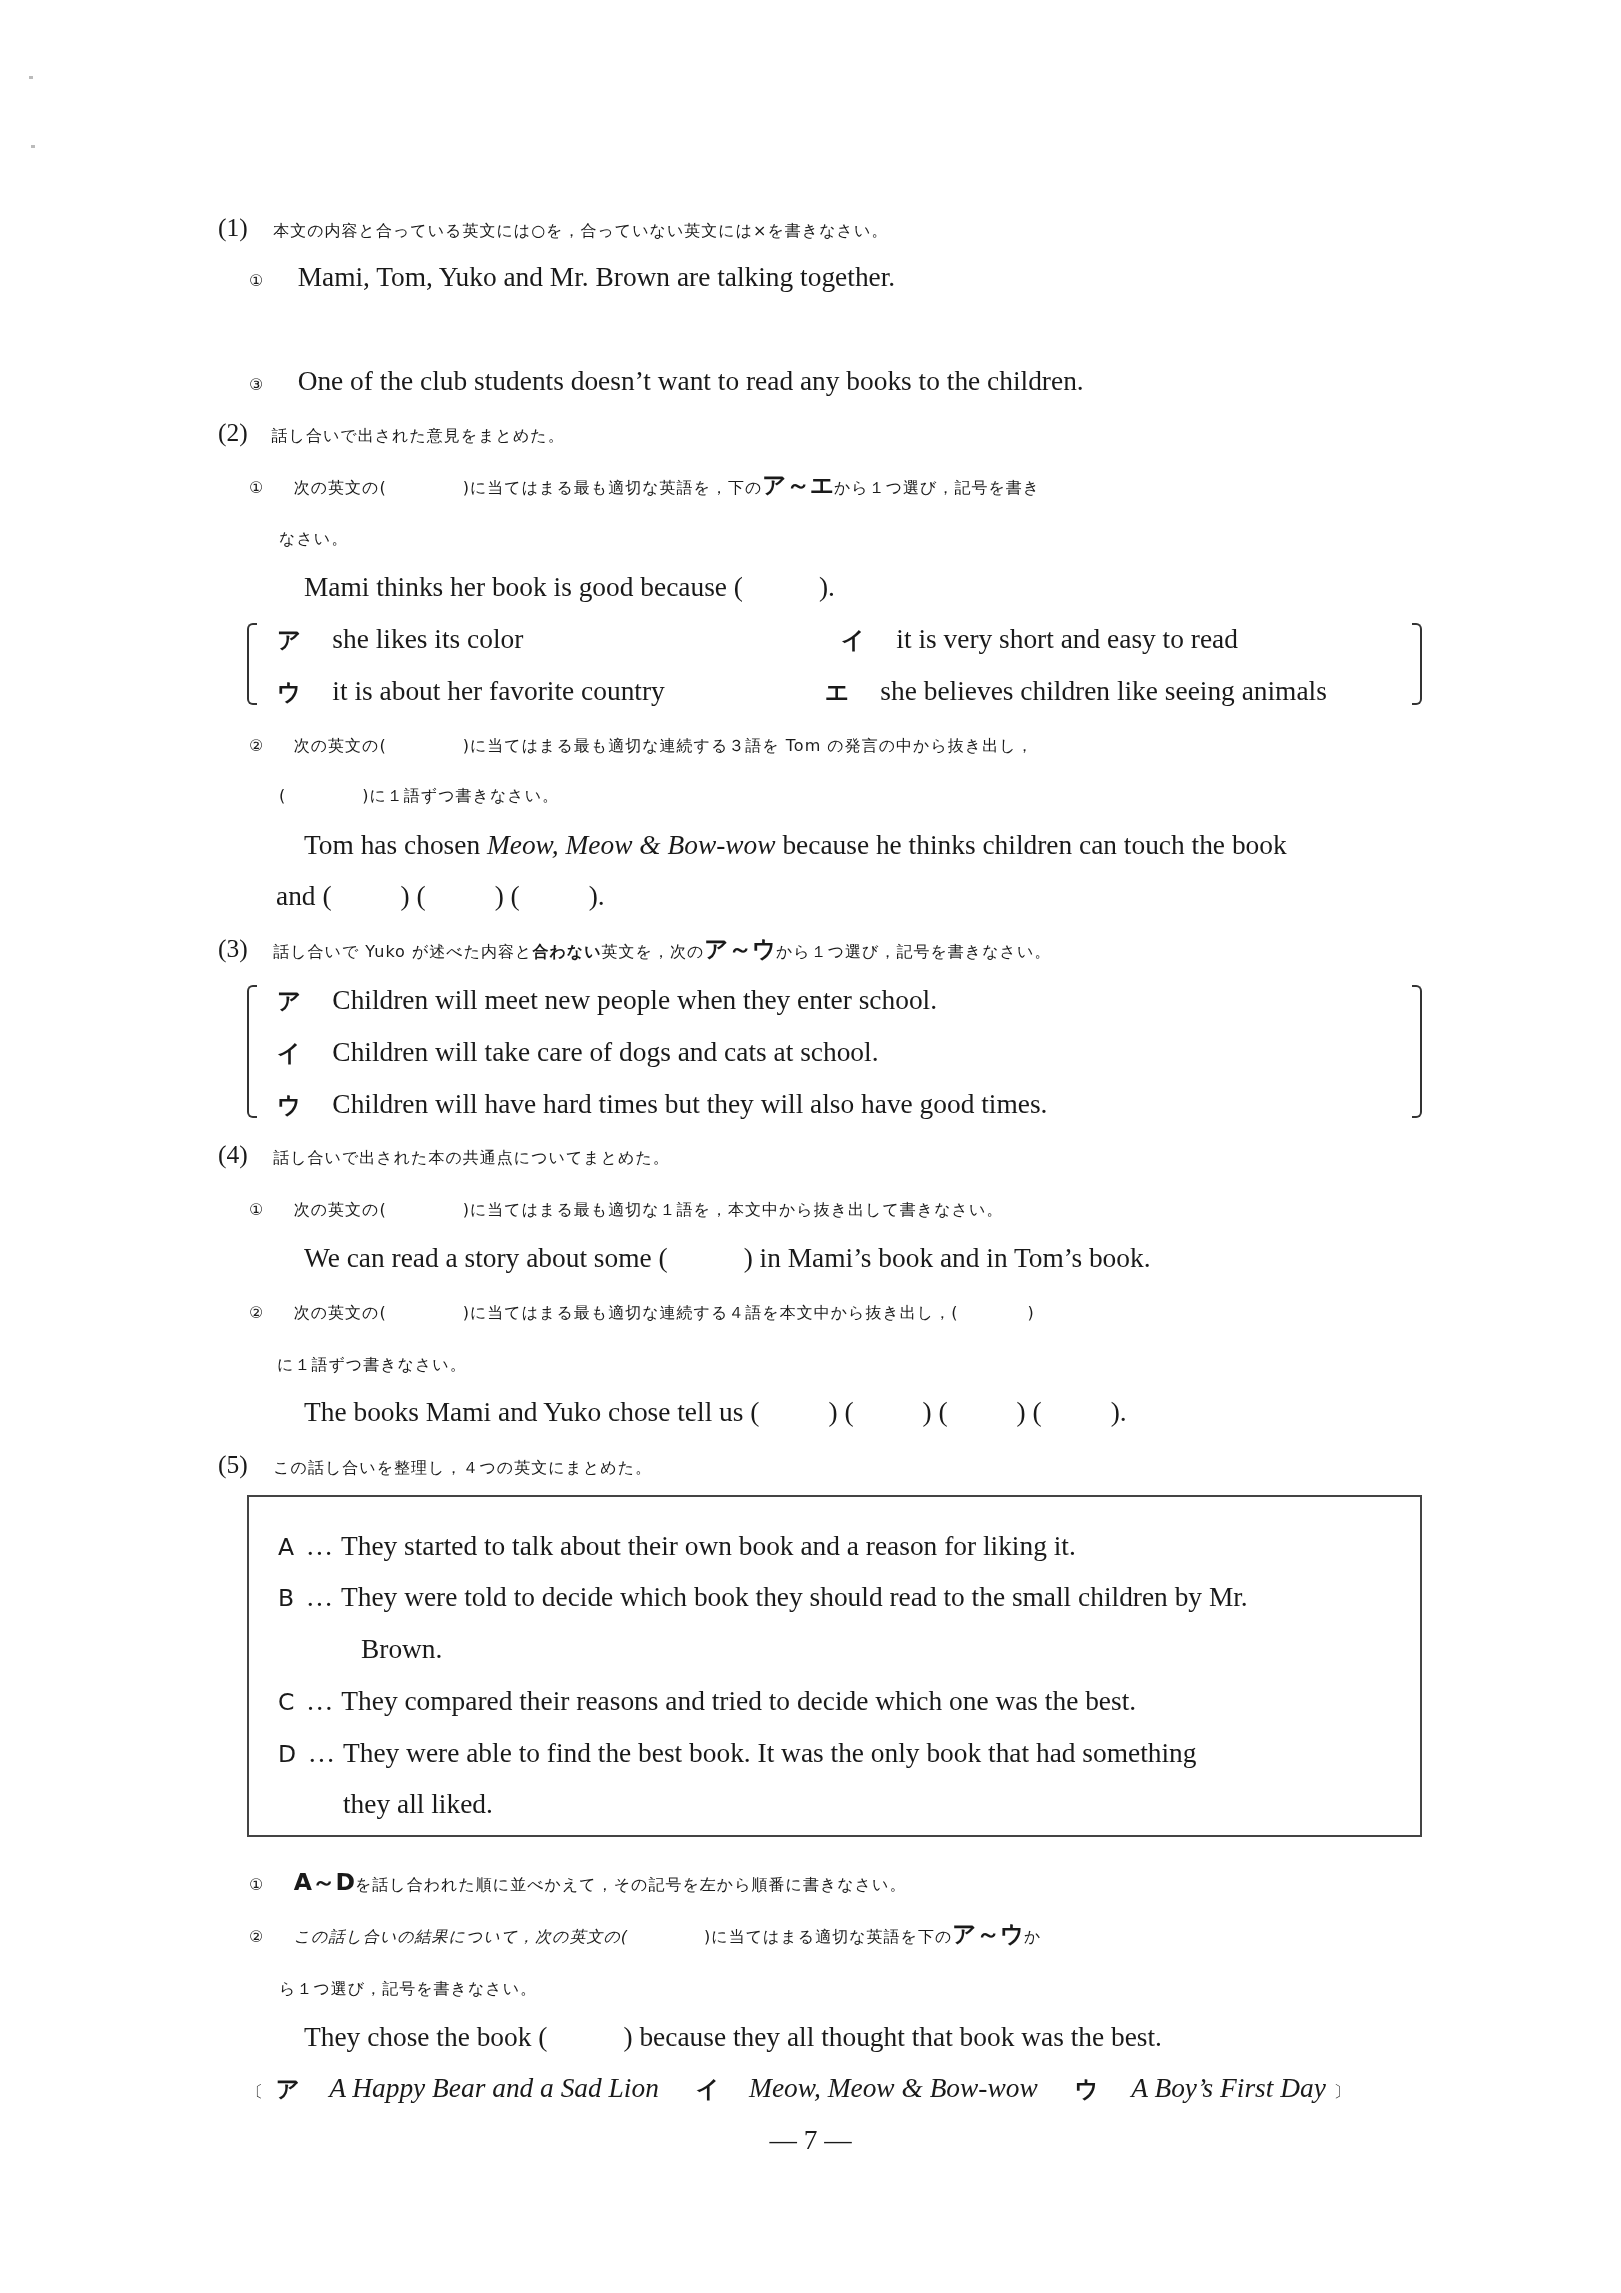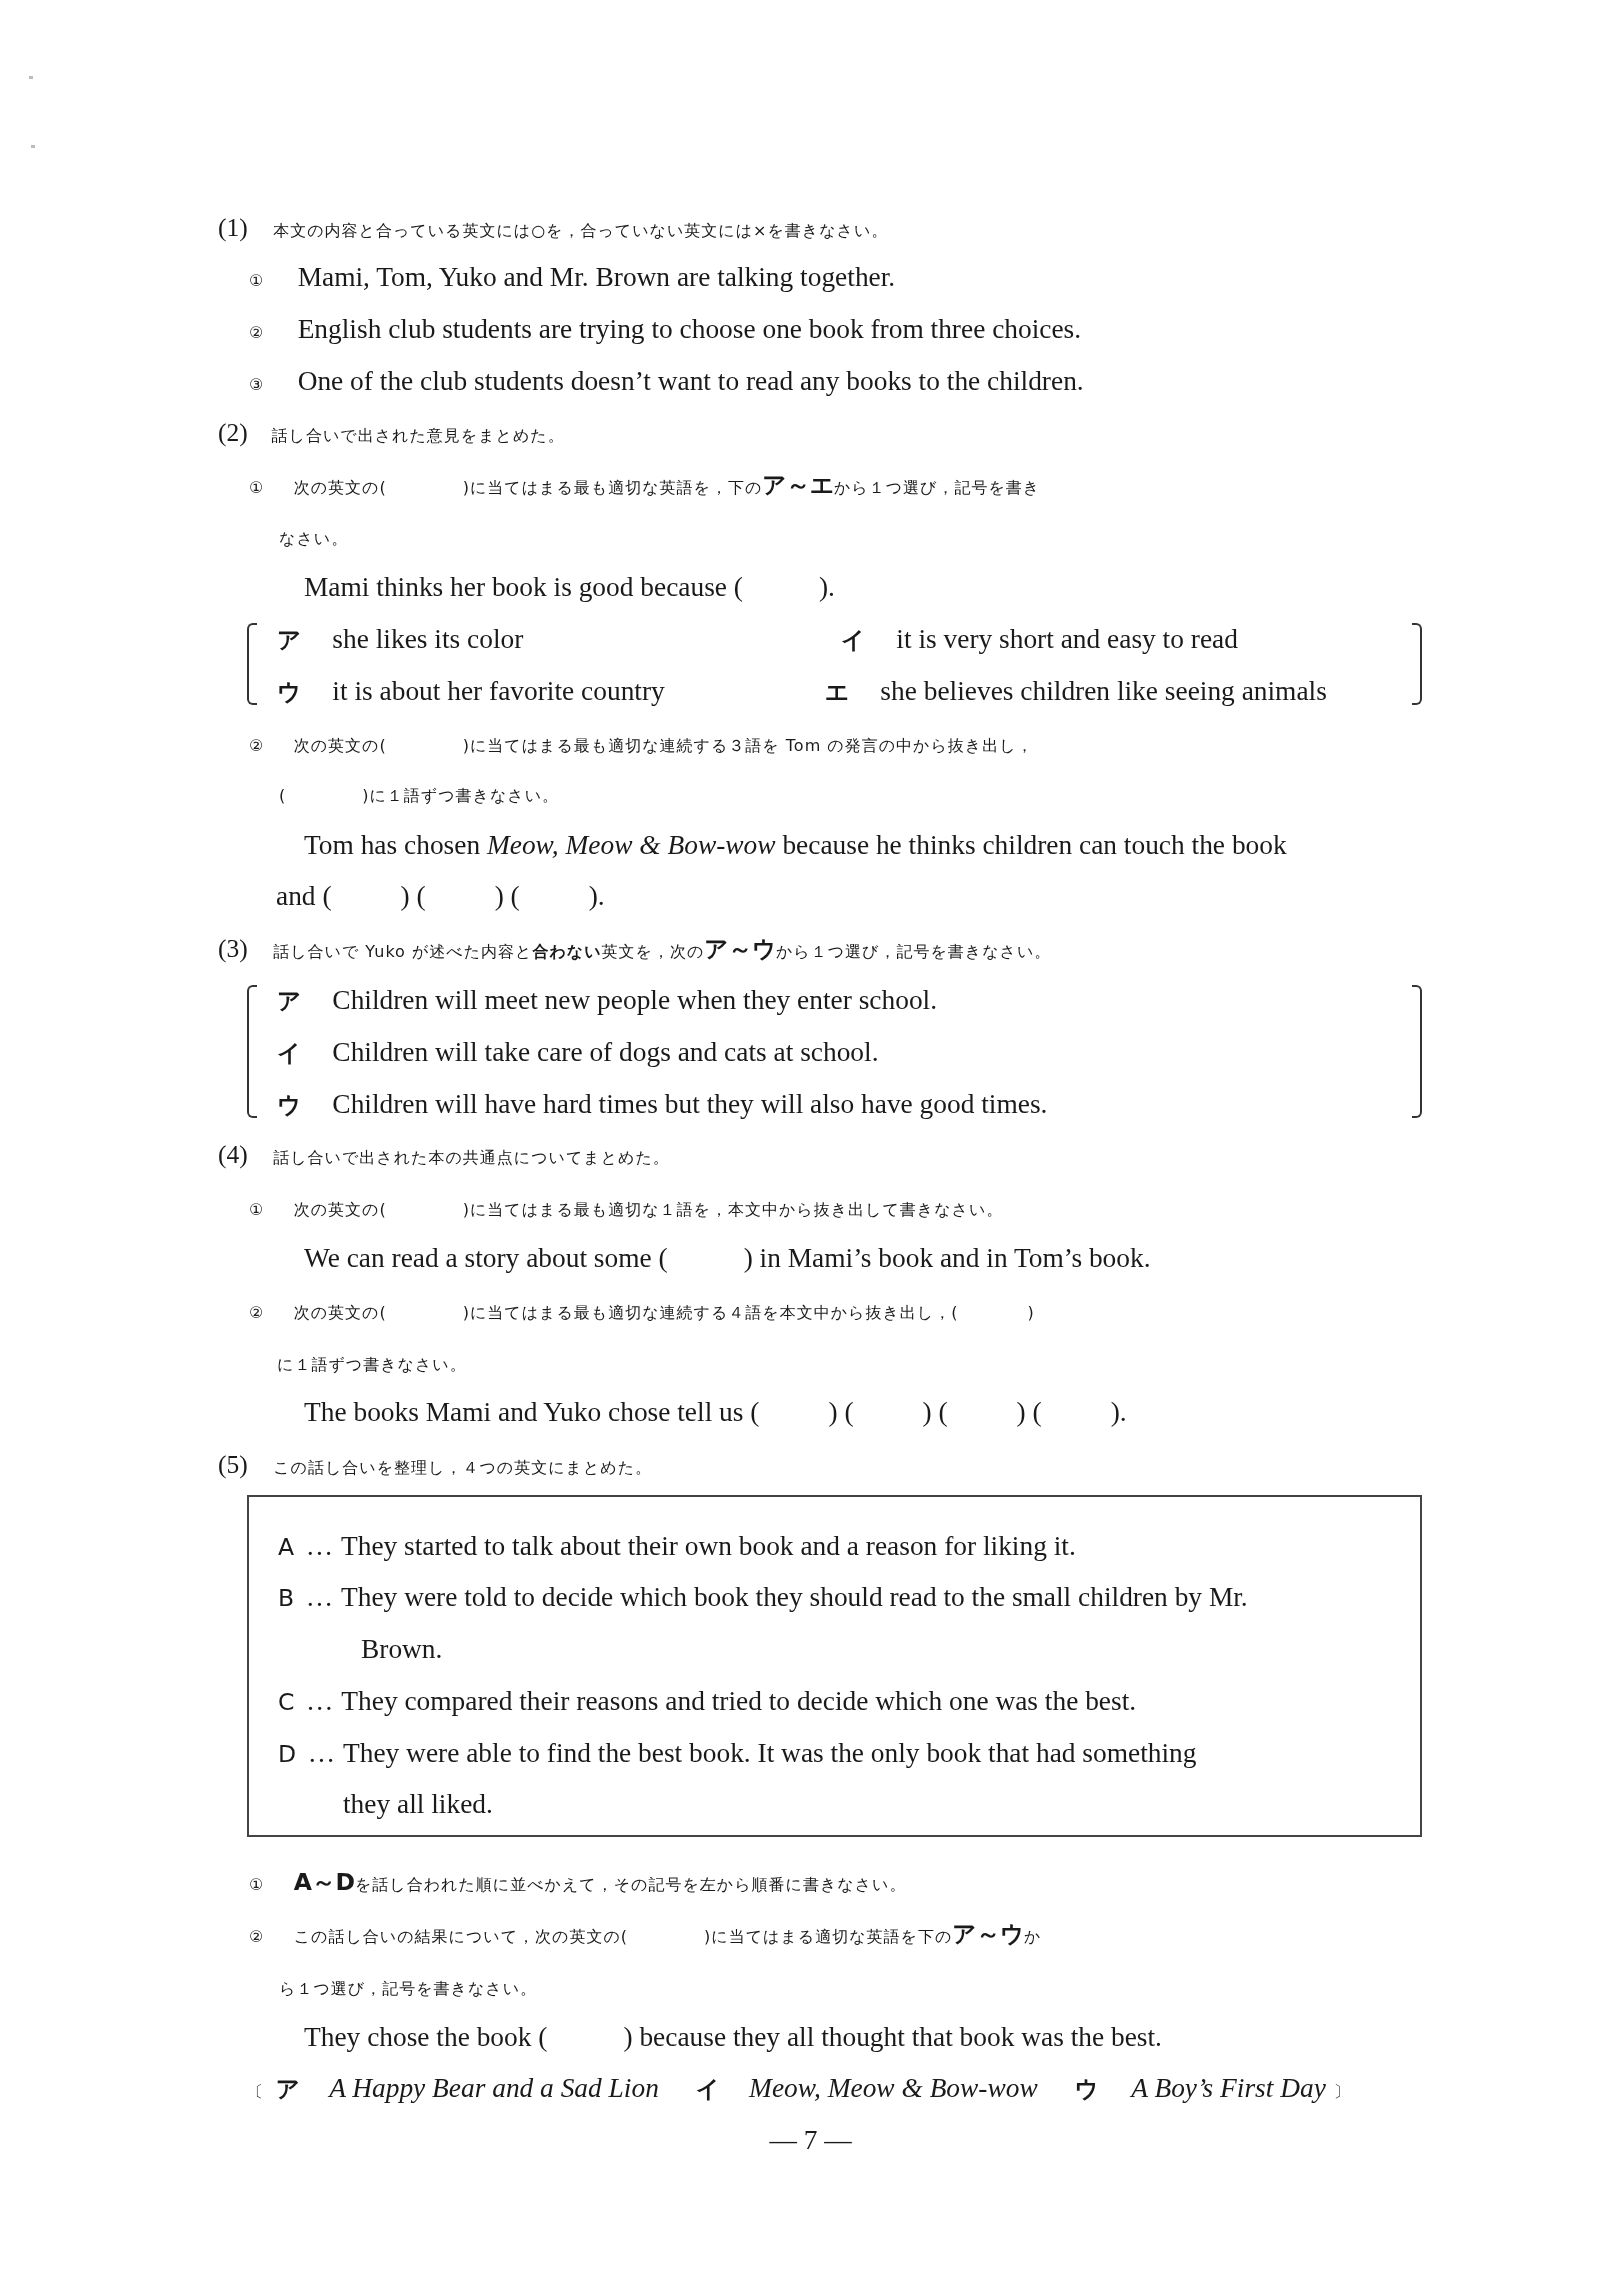--- a/index.html
+++ b/index.html
@@ -28,24 +28,20 @@
   <div class="artifact" style="left:29px;top:76px;"></div>
   <div class="artifact" style="left:31px;top:145px;"></div>
 
   <div class="line" style="left:218px;top:202px;">
     <span class="num">(1)</span>
     <span class="jp" style="margin-left:17.6px;">本文の内容と合っている英文には○を，合っていない英文には×を書きなさい。</span>
   </div>
   <div class="line" style="left:249px;top:252px;">
     <span class="jp">①</span>
     <span class="en" style="margin-left:25.5px;">Mami, Tom, Yuko and Mr. Brown are talking together.</span>
-  </div>
-  <div class="line" style="left:249px;top:304px;">
-    <span class="jp">②</span>
-    <span class="en" style="margin-left:25.5px;">English club students are trying to choose one book from three choices.</span>
   </div>
   <div class="line" style="left:249px;top:356px;">
     <span class="jp">③</span>
     <span class="en" style="margin-left:25.5px;">One of the club students doesn’t want to read any books to the children.</span>
   </div>
 
   <div class="line" style="left:218px;top:407px;">
     <span class="num">(2)</span>
     <span class="jp" style="margin-left:16px;">話し合いで出された意見をまとめた。</span>
   </div>
@@ -165,21 +161,21 @@
   <div class="line" style="left:343px;top:1779px;">
     <span class="en">they all liked.</span>
   </div>
 
   <div class="line" style="left:249px;top:1856px;">
     <span class="jp">①</span>
     <span class="mark" style="margin-left:21.6px;">A～D</span><span class="jp">を話し合われた順に並べかえて，その記号を左から順番に書きなさい。</span>
   </div>
   <div class="line" style="left:249px;top:1908px;">
     <span class="jp">②</span>
-    <span class="jp" style="margin-left:21.6px;">この話し合いの結果について，次の英文の(</span><span class="gap" style="width:76px;"></span><span class="jp">)に当てはまる適切な英語を下の</span><span class="mark">ア～ウ</span><span class="jp">か</span>
+    <span class="jp" style="margin-left:21.6px;font-style:italic;">この話し合いの結果について，次の英文の(</span><span class="gap" style="width:76px;"></span><span class="jp">)に当てはまる適切な英語を下の</span><span class="mark">ア～ウ</span><span class="jp">か</span>
   </div>
   <div class="line" style="left:279px;top:1960px;">
     <span class="jp">ら１つ選び，記号を書きなさい。</span>
   </div>
   <div class="line" style="left:304px;top:2012px;">
     <span class="en">They chose the book (</span><span class="gap" style="width:76px;"></span><span class="en">) because they all thought that book was the best.</span>
   </div>
   <div class="line" style="left:247px;top:2063px;">
     <span class="jp">〔</span>
     <span class="mark" style="margin-left:3.9px;">ア</span>

